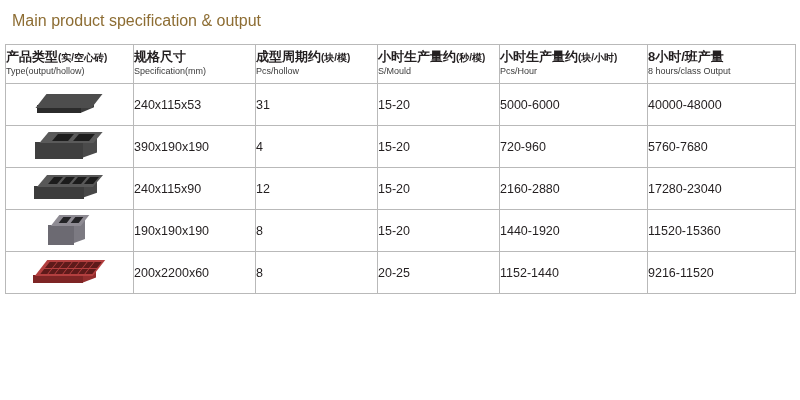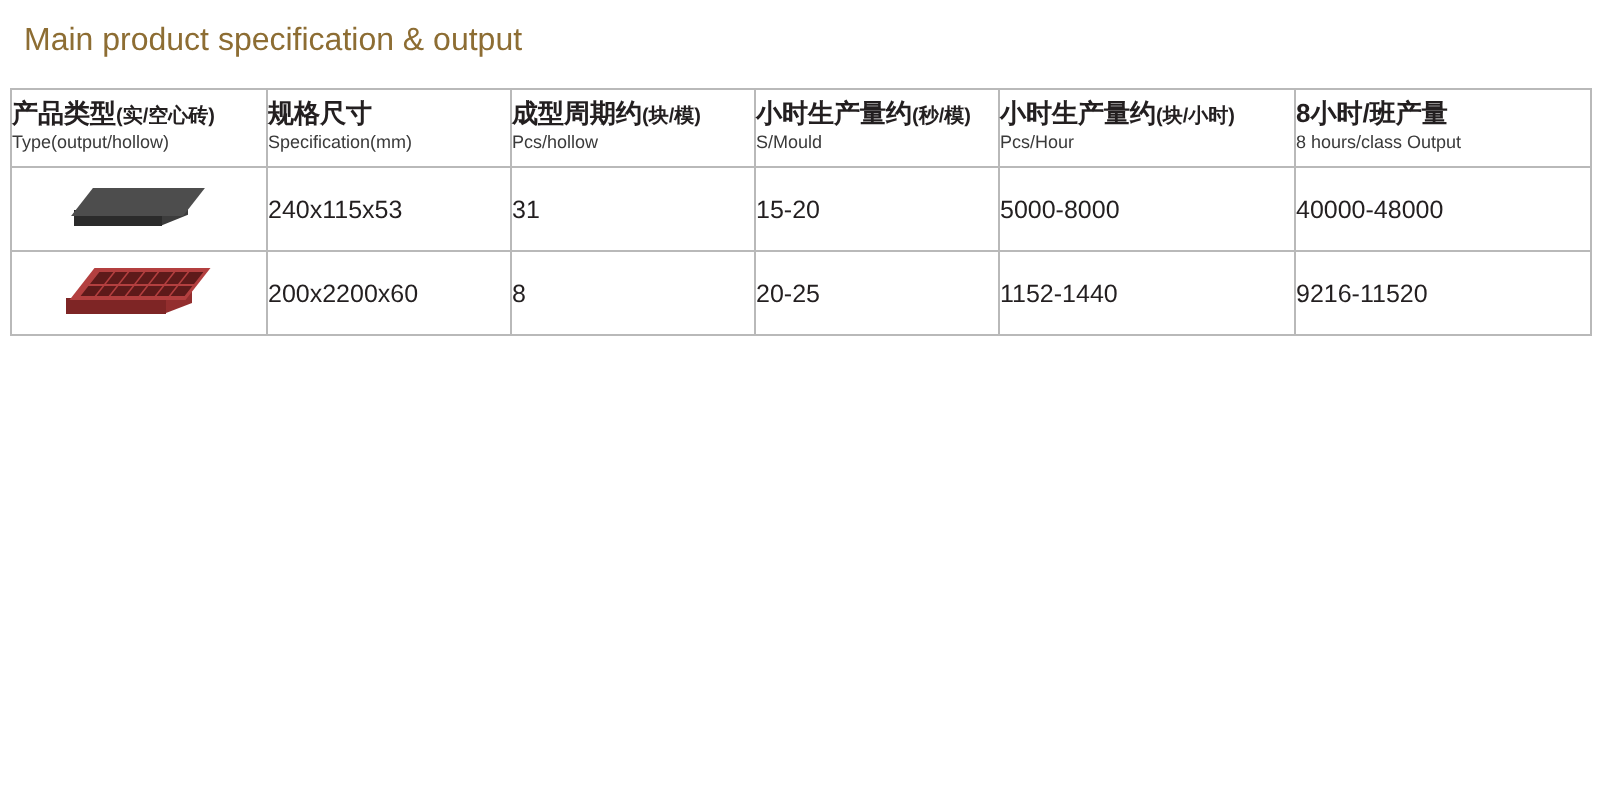--- a/index.html
+++ b/index.html
@@ -334,27 +334,83 @@
             <div class="block blk1">
               <div class="front"></div>
                 <div class="side"></div>
                 <div class="top"></div>
             </div>
           </div>
         </td>
         <td>240x115x53</td>
         <td>31</td>
         <td>15-20</td>
-        <td>5000-8000</td>
+        <td>5000-6000</td>
         <td>40000-48000</td>
       </tr>
 
-
-
-
+      <tr>
+        <td class="img-cell">
+          <div class="img-wrap">
+            <div class="block blk2">
+              <div class="front"></div>
+                <div class="side"></div>
+                <div class="top"></div>
+              <div class="h1"></div>
+                <div class="h2"></div>
+            </div>
+          </div>
+        </td>
+        <td>390x190x190</td>
+        <td>4</td>
+        <td>15-20</td>
+        <td>720-960</td>
+        <td>5760-7680</td>
+      </tr>
+
+      <tr>
+        <td class="img-cell">
+          <div class="img-wrap">
+            <div class="block blk3">
+              <div class="front"></div>
+                <div class="side"></div>
+                <div class="top"></div>
+              <div class="hh a"></div>
+                <div class="hh b"></div>
+                <div class="hh c"></div>
+                <div class="hh d"></div>
+            </div>
+          </div>
+        </td>
+        <td>240x115x90</td>
+        <td>12</td>
+        <td>15-20</td>
+        <td>2160-2880</td>
+        <td>17280-23040</td>
+      </tr>
+
+
+      <tr>
+        <td class="img-cell">
+          <div class="img-wrap">
+            <div class="block blk5">
+              <div class="front"></div>
+                <div class="side"></div>
+                <div class="top"></div>
+              <div class="h1"></div>
+                <div class="h2"></div>
+            </div>
+          </div>
+        </td>
+        <td>190x190x190</td>
+        <td>8</td>
+        <td>15-20</td>
+        <td>1440-1920</td>
+        <td>11520-15360</td>
+      </tr>
 
 
       <tr>
         <td class="img-cell">
           <div class="img-wrap">
             <div class="block blk7">
               <div class="front"></div>
                 <div class="side"></div>
                 <div class="top"></div>
               <div class="dots">

